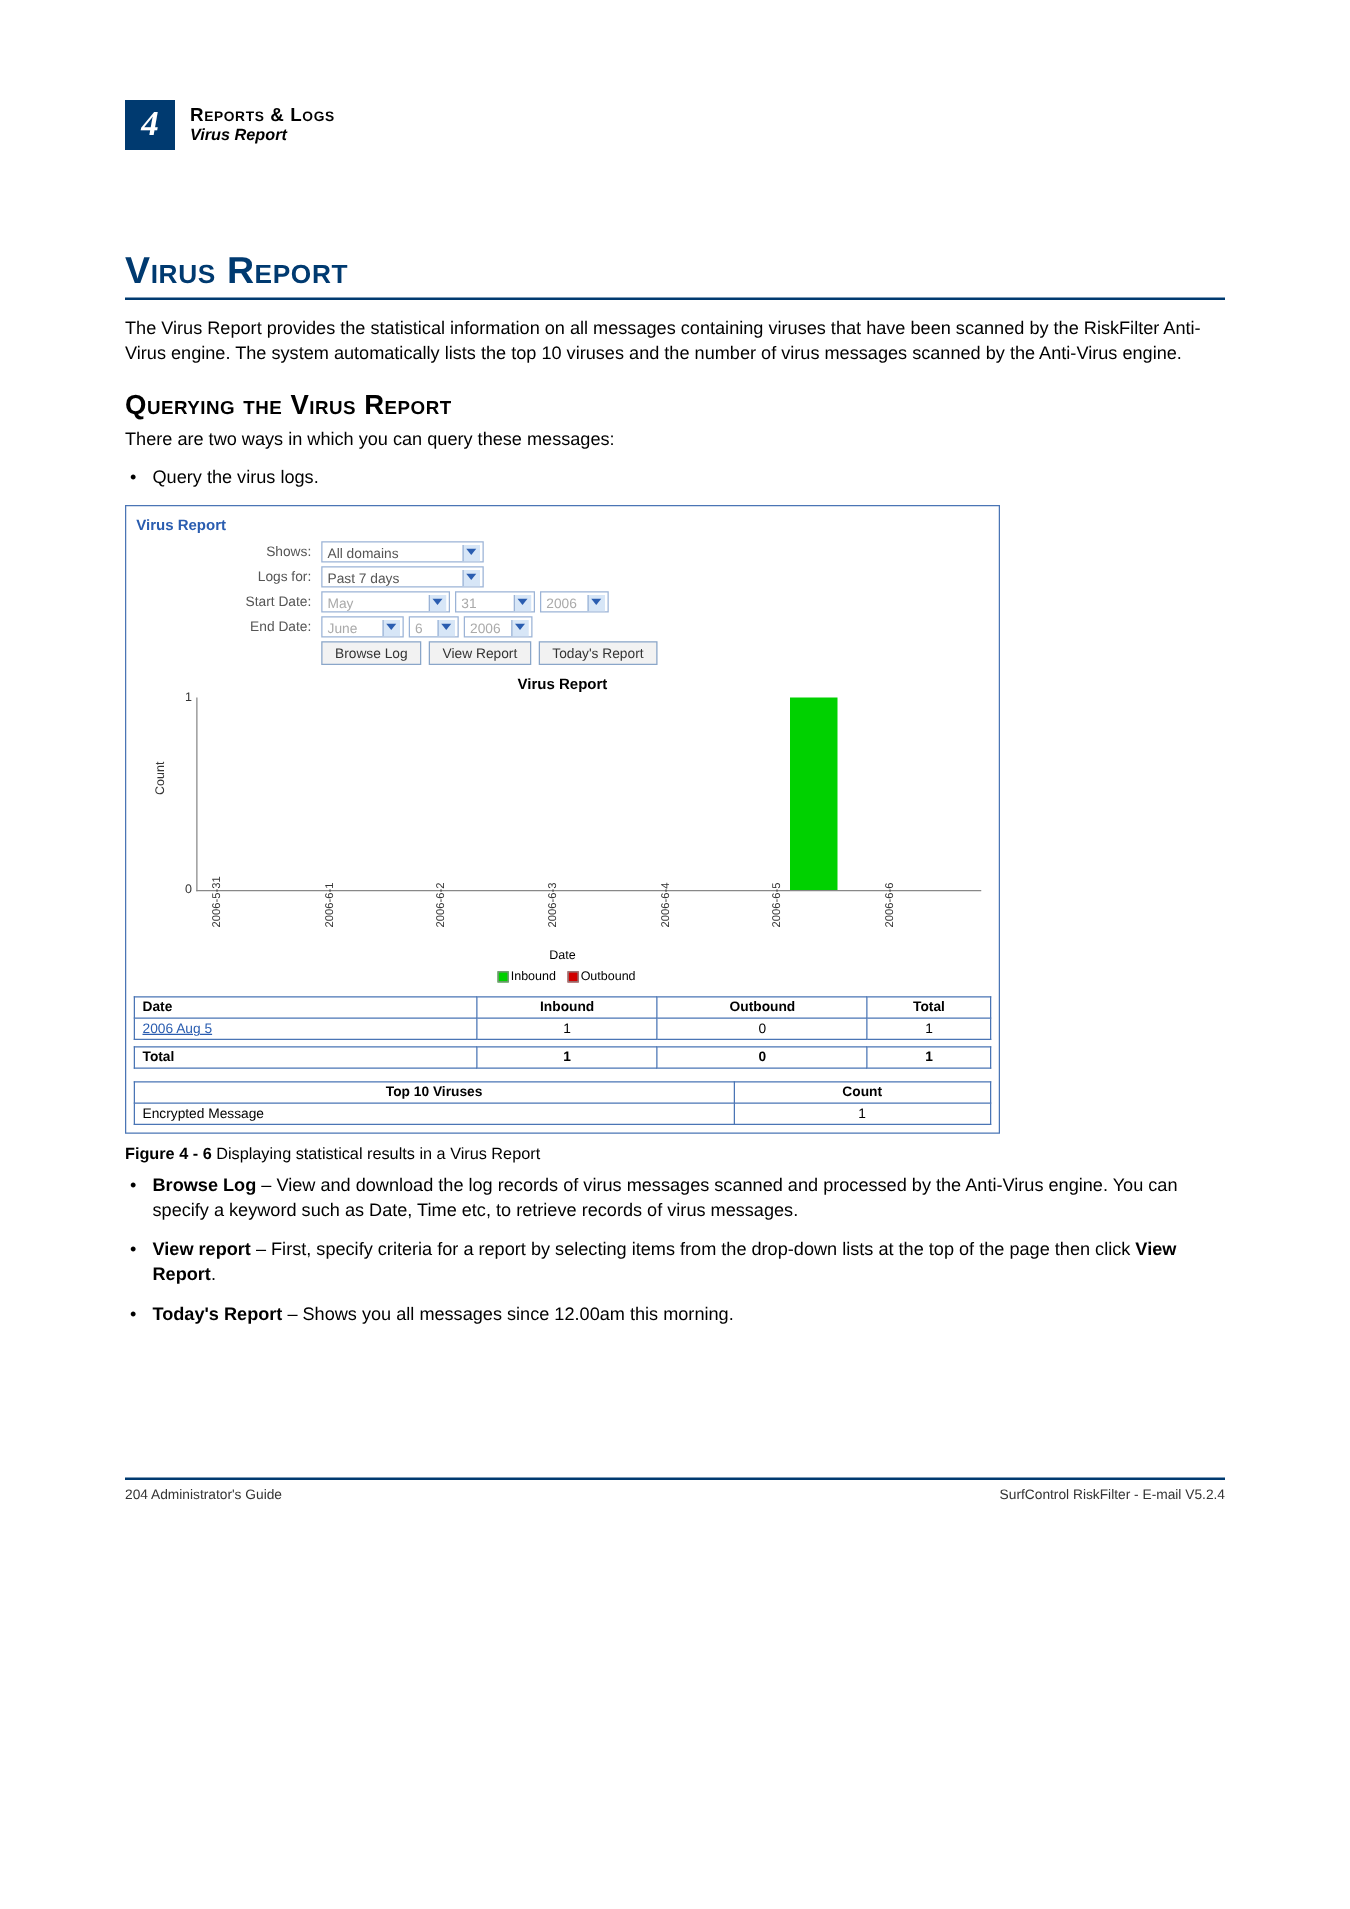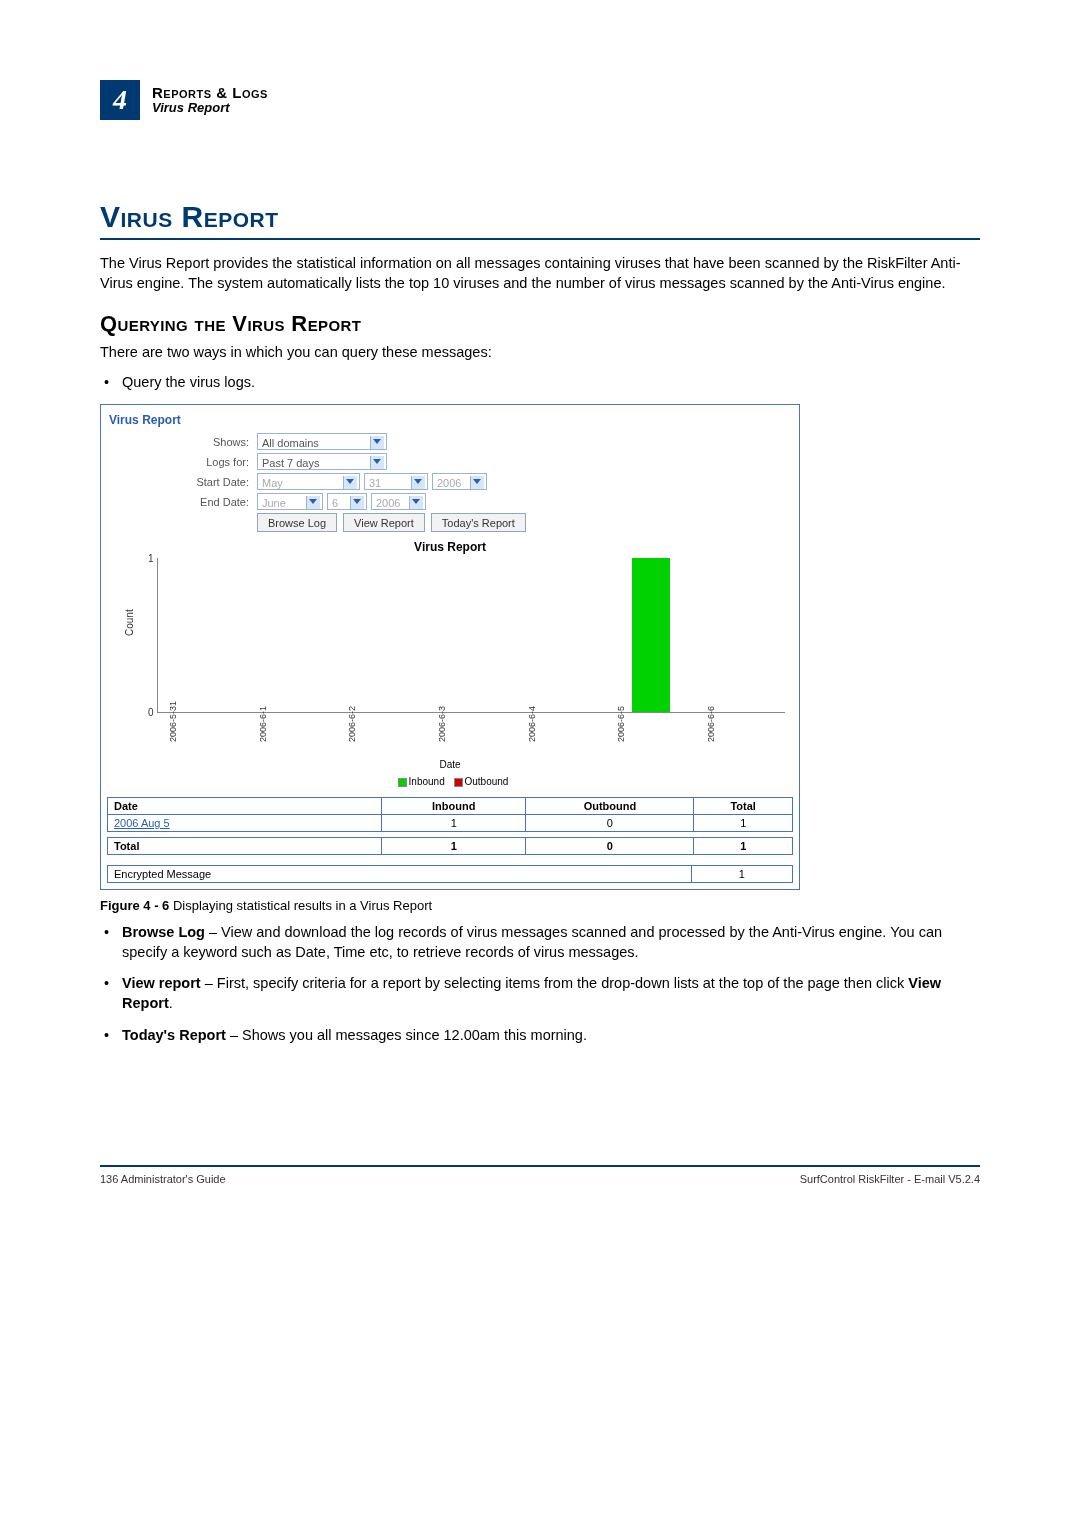--- a/index.html
+++ b/index.html
@@ -245,20 +245,24 @@
         <th style="text-align:left">Total</th>
         <th>1</th>
         <th>0</th>
         <th>1</th>
       </tr>
     </tbody>
       </table>
 
     <table class="virus-table">
       <tbody>
+          <tr>
+        <th style="width:70%">Top 10 Viruses</th>
+        <th>Count</th>
+      </tr>
       <tr>
         <td class="left">Encrypted Message</td>
         <td>1</td>
       </tr>
     </tbody>
       </table>
   </div>
   <div class="fig-caption">
     <b>Figure 4 - 6</b><span> Displaying statistical results in a Virus Report</span>
   </div>
@@ -271,15 +275,15 @@
   <li>
     <b>View report</b><span> – First, specify criteria for a report by selecting items from the drop-down lists at the top of the page then click </span><b>View Report</b><span>.</span>
   </li>
   <li>
     <b>Today's Report</b><span> – Shows you all messages since 12.00am this morning.</span>
   </li>
 </ul>
 
 <hr class="footer-hr">
 <div class="footer-row">
-  <span>136  Administrator's Guide</span>
+  <span>204  Administrator's Guide</span>
   <span>SurfControl RiskFilter - E-mail V5.2.4</span>
 </div>
 
 </body></html>

